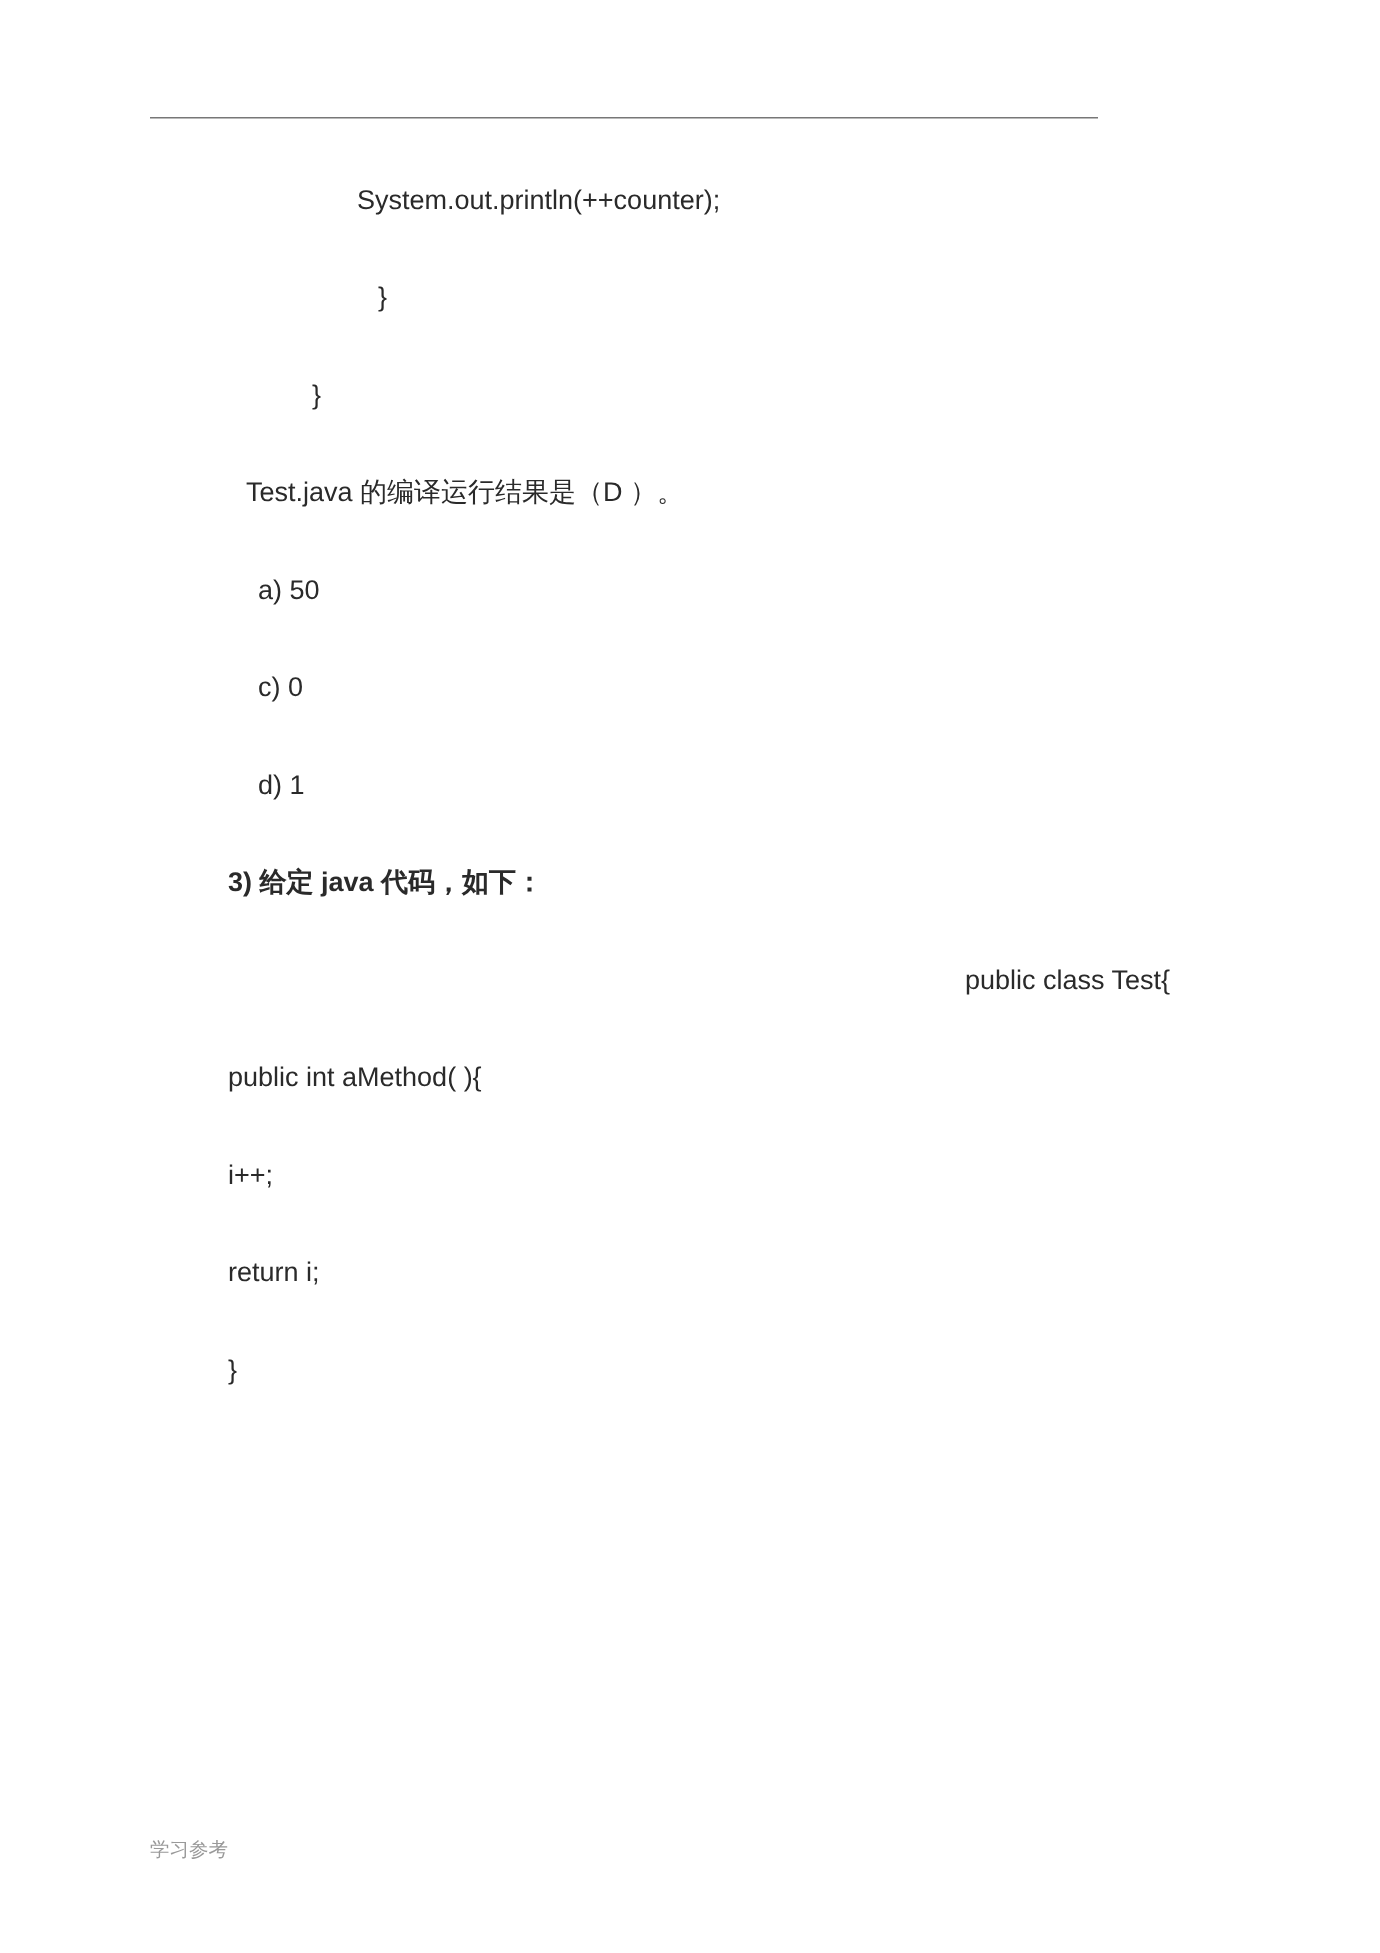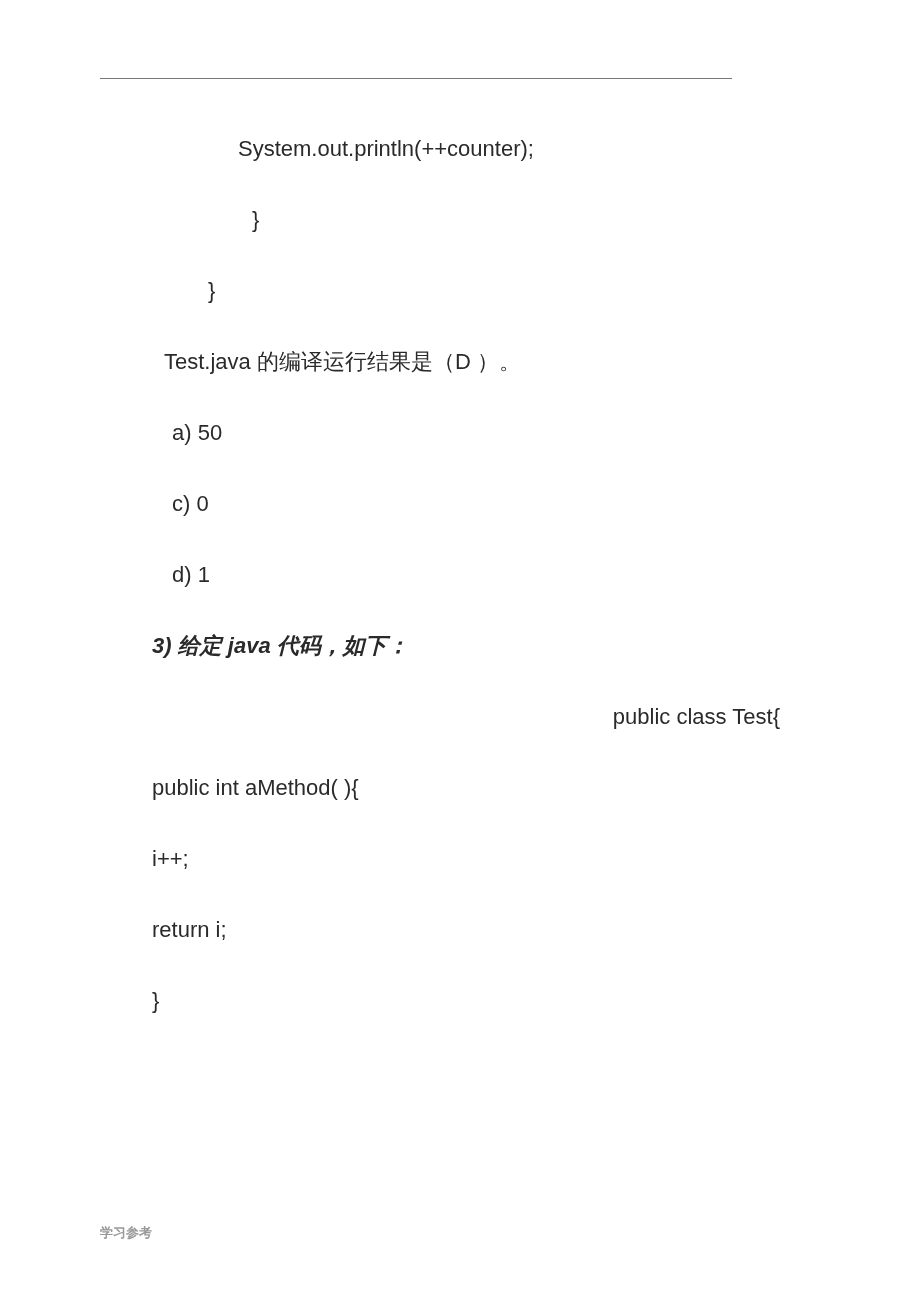--- a/index.html
+++ b/index.html
@@ -18,24 +18,24 @@
     .header-line {
       position: absolute;
       top: 78px;
       left: 100px;
       right: 188px;
       height: 1px;
       background: #777;
     }
     .content {
       position: absolute;
-      top: 132px;
+      top: 120px;
       left: 152px;
       right: 140px;
-      font-size: 22px;
+      font-size: 18px;
       line-height: 1.5;
     }
     .para {
       margin-bottom: 38px;
     }
     .indent-1 {
       padding-left: 86px;
     }
     .indent-2 {
       padding-left: 100px;
@@ -49,37 +49,35 @@
     }
     .option {
       padding-left: 20px;
     }
     .bold {
       font-weight: bold;
     }
     .q3-header {
       padding-left: 0;
       font-weight: bold;
-      font-style: italic;
     }
     .code-line {
       padding-left: 0;
     }
     .code-line-indent {
       padding-left: 12px;
       text-align: right;
     }
     .footer {
       position: absolute;
       bottom: 60px;
       left: 100px;
       font-size: 13px;
       color: #999;
       font-family: "SimSun", serif;
-      font-weight: bold;
     }
   </style>
 </head>
 <body>
 
 <div class="header-line"></div>
 
 <div class="content">
   <div class="para indent-1">System.out.println(++counter);</div>
   <div class="para indent-2">}</div>

